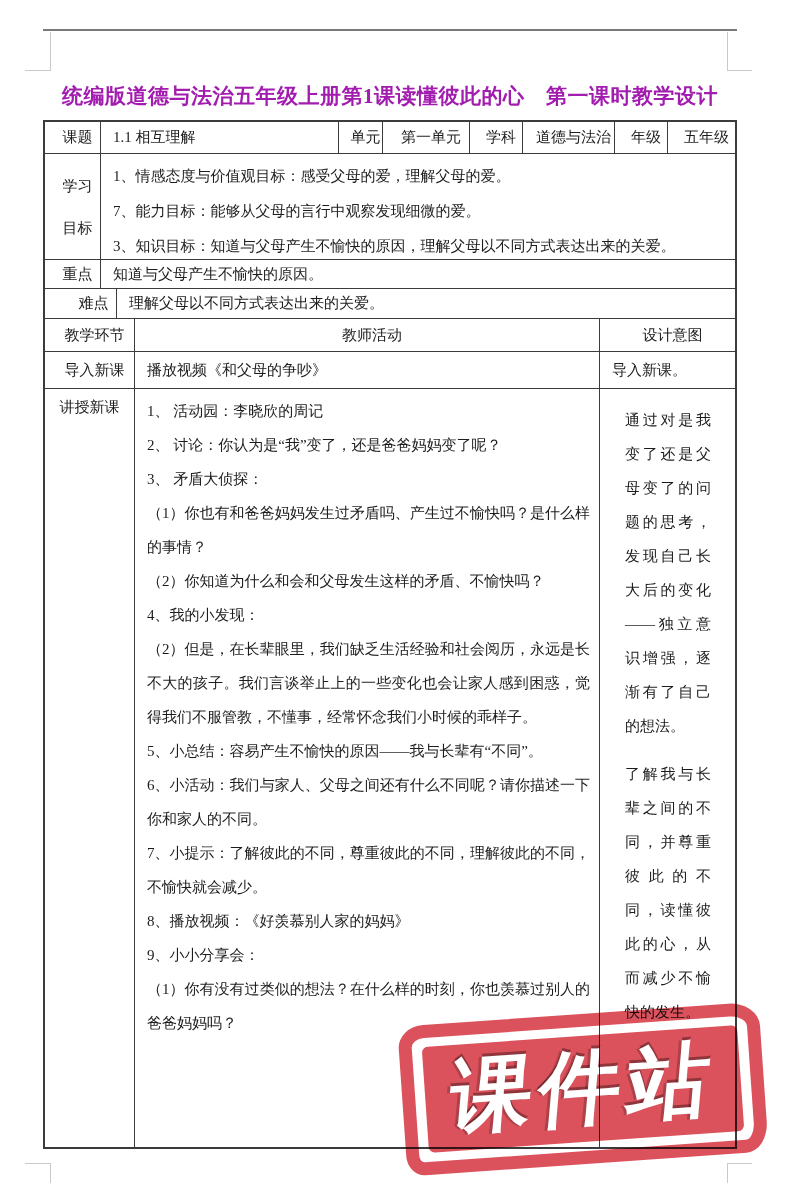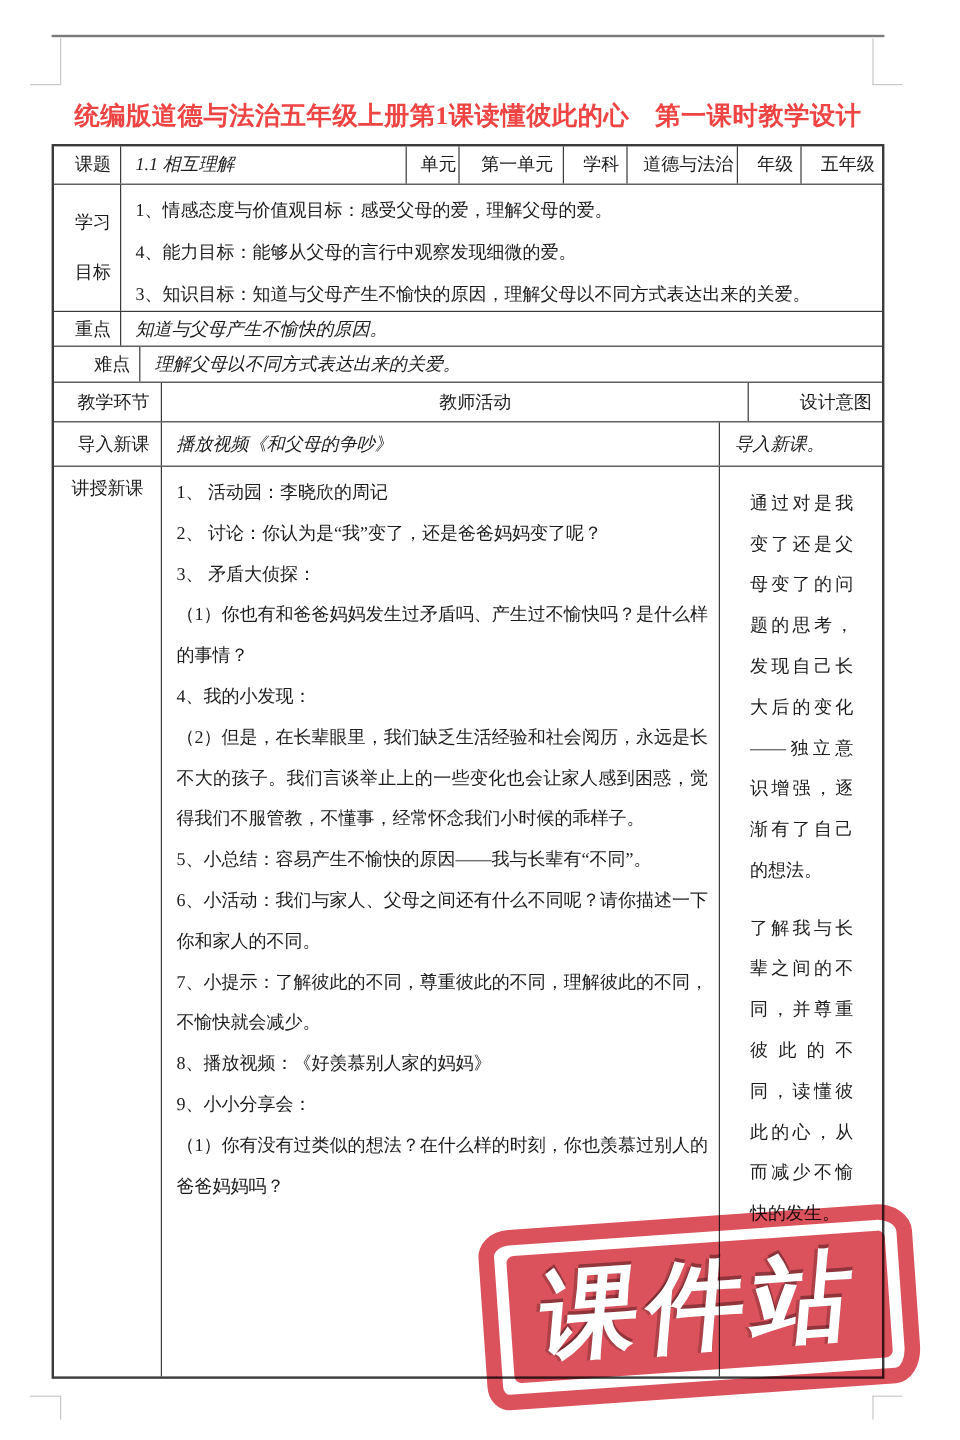--- a/index.html
+++ b/index.html
@@ -7,41 +7,41 @@
     width:800px;height:1200px;position:relative;background:#ffffff;
     font-family:"Liberation Serif","DejaVu Serif",serif;
     color:#1c1c1c;overflow:hidden;
   }
   
   .top-rule{position:absolute;left:43px;top:29px;width:694px;height:2px;background:#7a7a7a;}
   .mark{position:absolute;background:#c9c9c9;}
   
   .doc-title{
     position:absolute;left:43px;top:82px;width:694px;margin:0;
-    text-align:center;font-size:21px;font-weight:bold;color:#ef4444;
+    text-align:center;font-size:21px;font-weight:bold;color:#a21caf;
     letter-spacing:0.5px;white-space:nowrap;
   }
   
   .doc-table{
     position:absolute;left:43px;top:120px;width:694px;
     border:2px solid #3b3b3b;box-sizing:border-box;background:transparent;
     font-size:15px;
   }
   .trow{display:grid;border-bottom:1px solid #3b3b3b;box-sizing:border-box;}
   .trow:last-child{border-bottom:none;}
   .tcell{border-right:1px solid #3b3b3b;box-sizing:border-box;overflow:hidden;}
   .tcell:last-child{border-right:none;}
   .c-center{display:flex;align-items:center;justify-content:center;text-align:left;margin-left:10px;}
-  .c-left{display:flex;align-items:center;padding-left:12px;font-style:italic;}
+  .c-left{display:flex;align-items:center;padding-left:12px;}
 
   .row-meta{grid-template-columns:56px 238px 44px 87px 53px 92px 53px 1fr;height:32px;}
   .row-obj{grid-template-columns:56px 1fr;height:106px;}
   .row-key{grid-template-columns:56px 1fr;height:29px;}
   .row-diff{grid-template-columns:56px 1fr;height:30px;padding-left:16px;}
-  .row-head{grid-template-columns:90px 465px 1fr;height:33px;gap:24px;}
+  .row-head{grid-template-columns:90px 465px 1fr;height:33px;}
   .row-intro{grid-template-columns:90px 465px 1fr;height:37px;}
   .row-teach{grid-template-columns:90px 465px 1fr;height:758px;}
 
   .obj-label{flex-direction:column;line-height:22px;gap:20px;}
   .obj-body{padding:5px 12px 0 12px;}
   .obj-body p{margin:0;line-height:35px;}
 
   .stage-top{display:flex;justify-content:center;align-items:flex-start;padding-top:9px;}
   .teach-body{padding:5px 9px 0 12px;}
   .teach-body p{margin:0;line-height:34px;text-align:justify;}
@@ -101,21 +101,21 @@
     <div class="tcell c-center">五年级</div>
   </div>
 
   <div class="trow row-obj">
     <div class="tcell c-center obj-label">
       <span>学习</span>
       <span>目标</span>
     </div>
     <div class="tcell obj-body">
       <p>1、情感态度与价值观目标：感受父母的爱，理解父母的爱。</p>
-      <p>4、能力目标：能够从父母的言行中观察发现细微的爱。</p>
+      <p>7、能力目标：能够从父母的言行中观察发现细微的爱。</p>
       <p>3、知识目标：知道与父母产生不愉快的原因，理解父母以不同方式表达出来的关爱。</p>
     </div>
   </div>
 
   <div class="trow row-key">
     <div class="tcell c-center">重点</div>
     <div class="tcell c-left">知道与父母产生不愉快的原因。</div>
   </div>
 
   <div class="trow row-diff">
@@ -135,20 +135,21 @@
     <div class="tcell c-left">导入新课。</div>
   </div>
 
   <div class="trow row-teach">
     <div class="tcell stage-top">讲授新课</div>
     <div class="tcell teach-body">
       <p>1、 活动园：李晓欣的周记</p>
       <p>2、 讨论：你认为是“我”变了，还是爸爸妈妈变了呢？</p>
       <p>3、 矛盾大侦探：</p>
       <p>（1）你也有和爸爸妈妈发生过矛盾吗、产生过不愉快吗？是什么样的事情？</p>
+      <p>（2）你知道为什么和会和父母发生这样的矛盾、不愉快吗？</p>
       <p>4、我的小发现：</p>
       <p>（2）但是，在长辈眼里，我们缺乏生活经验和社会阅历，永远是长不大的孩子。我们言谈举止上的一些变化也会让家人感到困惑，觉得我们不服管教，不懂事，经常怀念我们小时候的乖样子。</p>
       <p>5、小总结：容易产生不愉快的原因——我与长辈有“不同”。</p>
       <p>6、小活动：我们与家人、父母之间还有什么不同呢？请你描述一下你和家人的不同。</p>
       <p>7、小提示：了解彼此的不同，尊重彼此的不同，理解彼此的不同，不愉快就会减少。</p>
       <p>8、播放视频：《好羡慕别人家的妈妈》</p>
       <p>9、小小分享会：</p>
       <p>（1）你有没有过类似的想法？在什么样的时刻，你也羡慕过别人的爸爸妈妈吗？</p>
     </div>
     <div class="tcell intent-body">

